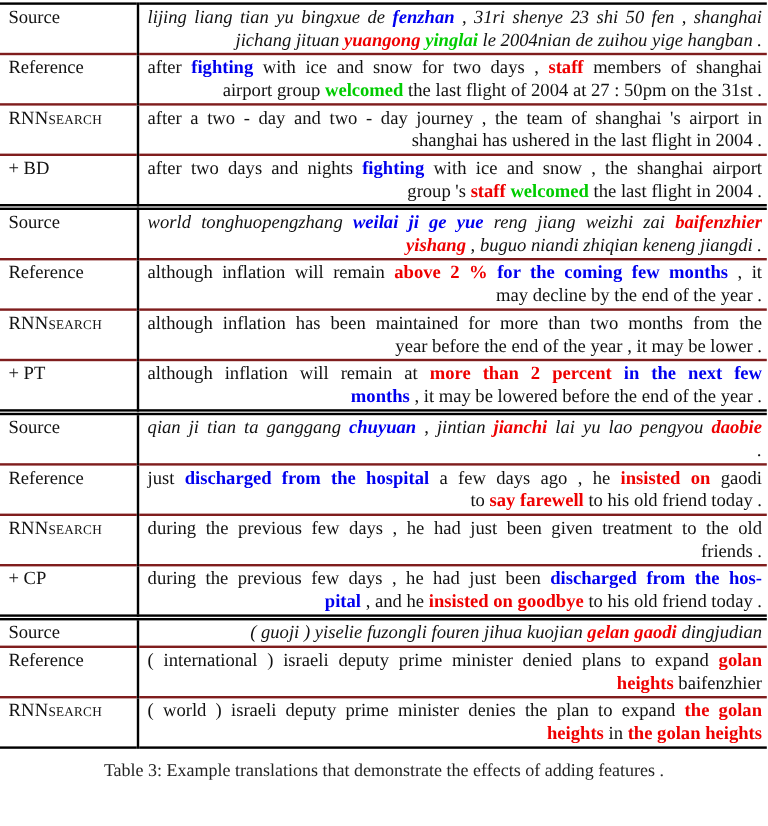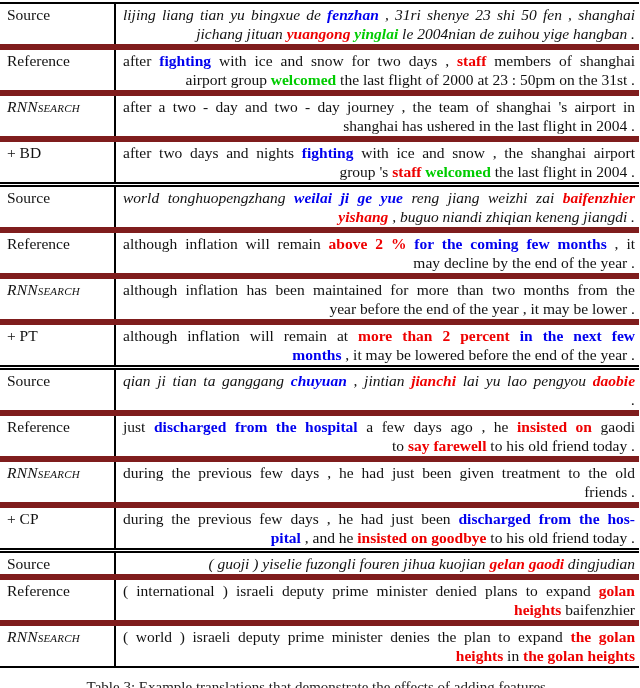--- a/index.html
+++ b/index.html
@@ -16,30 +16,30 @@
     width: 639px;
     table-layout: fixed;
     margin-top: 2px;
     border-top: 2px solid #000;
     border-bottom: 2px solid #000;
     font-size: 15.5px;
     line-height: 19px;
   }
   col.c-lab { width: 115px; }
   tbody.sep { border-top: 5px double #000; }
-  tr + tr { border-top: 6px solid #7f1d1d; }
+  tr + tr { border-top: 2px solid #7f1d1d; }
 
   td.lab {
     border-right: 2px solid #000;
     vertical-align: top;
     padding: 1px 3px 1px 7px;
     white-space: nowrap;
     overflow: hidden;
   }
-  td.lab.sc { font-variant: small-caps; letter-spacing: 0.2px; font-style: italic; }
+  td.lab.sc { font-variant: small-caps; letter-spacing: 0.2px; }
 
   td.con {
     vertical-align: top;
     padding: 1px 4px 1px 7px;
   }
   .ln { text-align: right; }
   .ln.just { text-align: justify; text-align-last: justify; text-justify: inter-word; }
 
   .hl { font-weight: bold; }
   .hl.blue  { color: var(--blue,  #0000ee); }
@@ -71,21 +71,21 @@
           <td class="lab">Source</td>
           <td class="con ital">
             <div class="ln just"><span>lijing liang tian yu bingxue de </span><span class="hl blue">fenzhan</span><span> , 31ri shenye 23 shi 50 fen , shanghai</span></div>
             <div class="ln"><span>jichang jituan </span><span class="hl red">yuangong</span><span> </span><span class="hl green">yinglai</span><span> le 2004nian de zuihou yige hangban .</span></div>
           </td>
         </tr>
         <tr>
           <td class="lab">Reference</td>
           <td class="con">
             <div class="ln just"><span>after </span><span class="hl blue">fighting</span><span> with ice and snow for two days , </span><span class="hl red">staff</span><span> members of shanghai</span></div>
-            <div class="ln"><span>airport group </span><span class="hl green">welcomed</span><span> the last flight of 2000 at 23 : 50pm on the 31st .</span></div>
+            <div class="ln"><span>airport group </span><span class="hl green">welcomed</span><span> the last flight of 2004 at 27 : 50pm on the 31st .</span></div>
           </td>
         </tr>
         <tr>
           <td class="lab sc">RNNsearch</td>
           <td class="con">
             <div class="ln just"><span>after a two - day and two - day journey , the team of shanghai 's airport in</span></div>
             <div class="ln"><span>shanghai has ushered in the last flight in 2004 .</span></div>
           </td>
         </tr>
         <tr>

